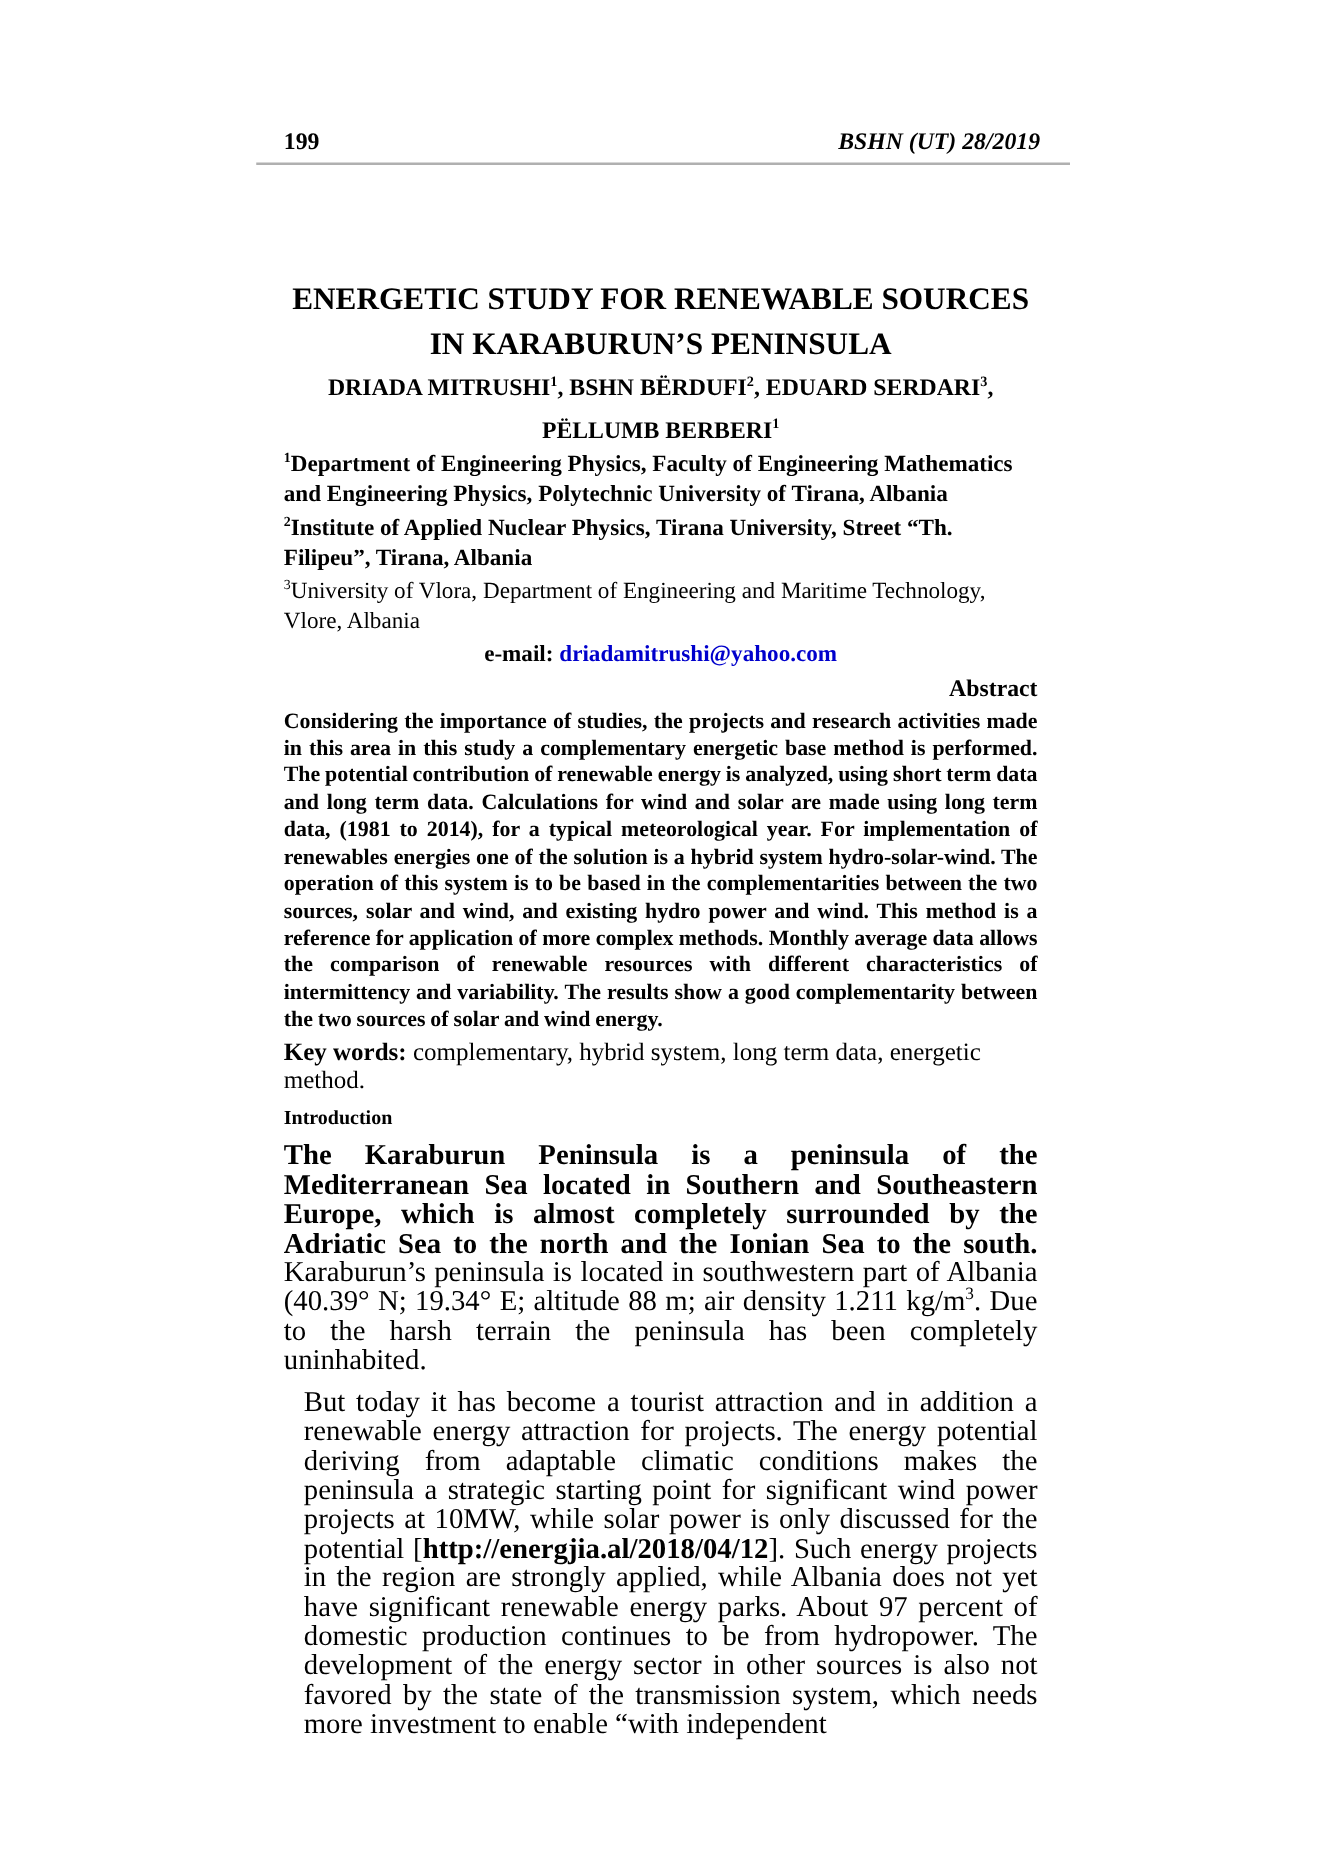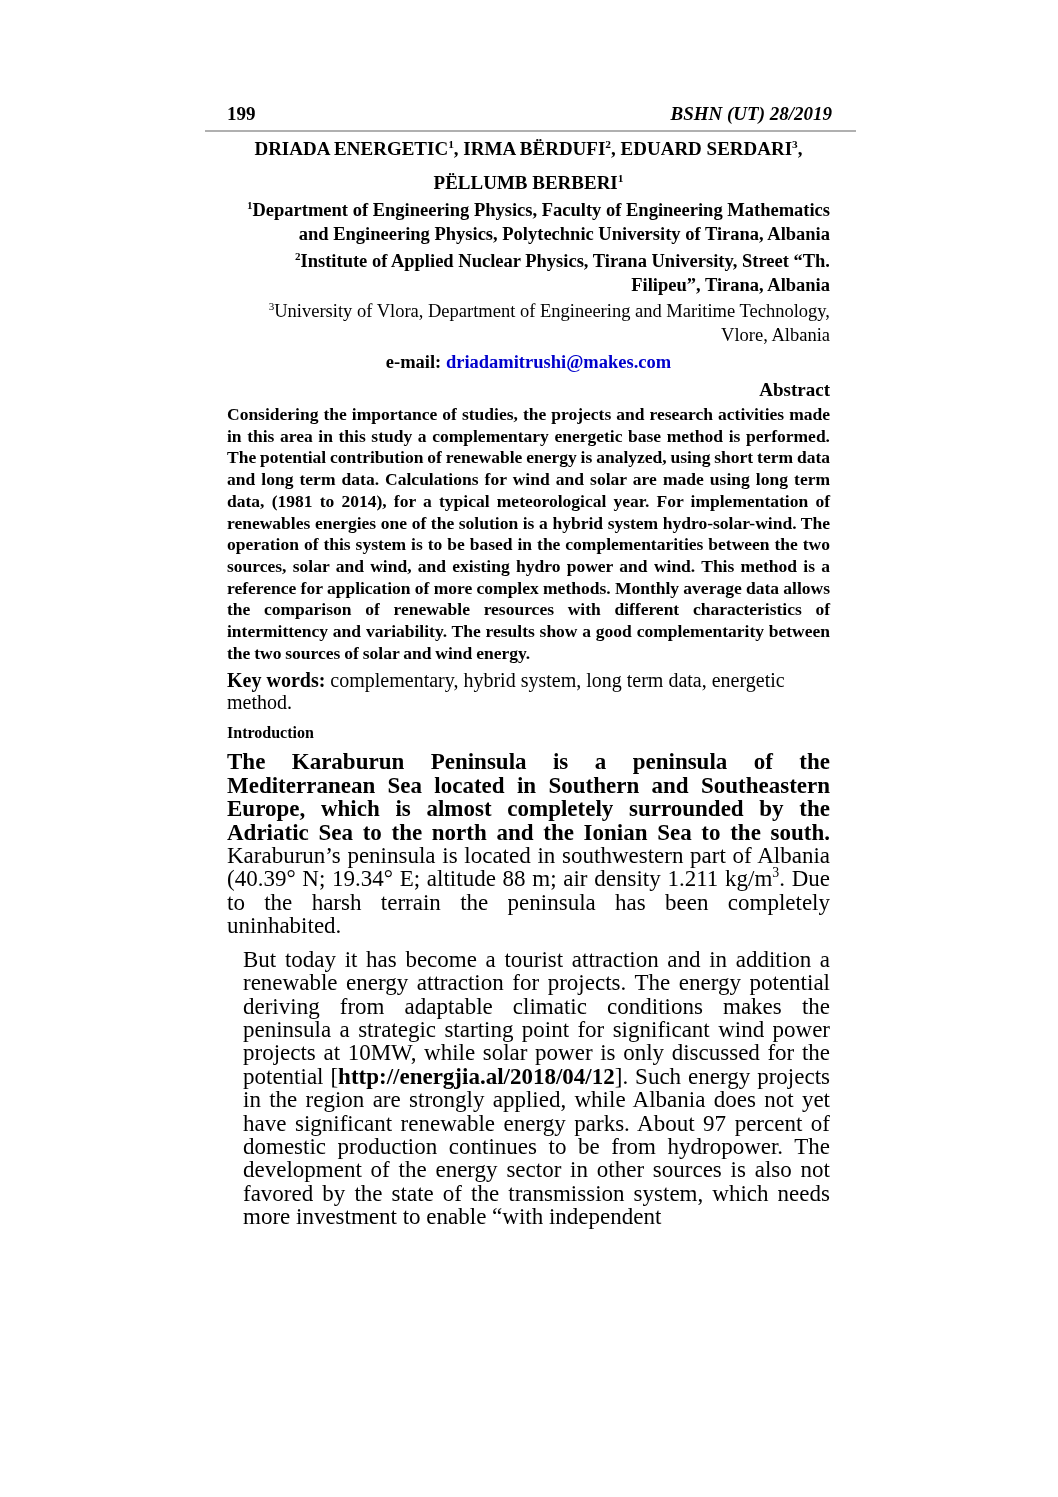--- a/index.html
+++ b/index.html
@@ -19,21 +19,21 @@
   .header .pg { margin-left: 22px; }
   .header .journal { font-style: italic; margin-right: 24px; }
   .content { margin-left: 227px; width: 603px; }
   .title {
     margin-top: 90px; text-align: center;
     font-size: 25px; line-height: 36px; font-weight: bold;
   }
   .authors-line { text-align: center; font-weight: bold; font-size: 19px; line-height: 26px; }
   .authors-1 { margin-top: 4px; }
   .authors-2 { margin-top: 8px; }
-  .aff { text-align: right; font-size: 18.5px; line-height: 24px; }
+  .aff { text-align: left; font-size: 18.5px; line-height: 24px; }
   .aff-1 { margin-top: 2px; }
   .aff-2 { margin-top: 3px; }
   .aff-3 { margin-top: 2px; }
   .aff-bold { font-weight: bold; }
   .email { text-align: center; font-size: 18.5px; line-height: 24px; margin-top: 3px; font-weight: bold; }
   .email-link { text-decoration: none; cursor: pointer; }
   .abstract-heading { margin-top: 4px; font-size: 19px; line-height: 23px; font-weight: bold; text-align: right; }
   .abstract-text {
     margin-top: 3px; font-size: 17.5px; font-weight: bold;
     line-height: 21.7px; text-align: justify; word-spacing: -0.5px;
@@ -50,32 +50,36 @@
 </head>
 <body>
 
 <div class="header" style="border-bottom-color: rgb(176, 176, 176);">
   <span class="pg">199</span>
   <span class="journal">BSHN (UT) 28/2019</span>
 </div>
 
 <div class="content">
 
+  <h1 class="title">
+    <span style="display:block">ENERGETIC STUDY FOR RENEWABLE SOURCES</span>
+    <span style="display:block">IN KARABURUN’S PENINSULA</span>
+  </h1>
 
-  <div class="authors-line authors-1"><span>DRIADA ENERGETIC</span><sup>1</sup><span>, </span><span>IRMA BËRDUFI</span><sup>2</sup><span>, </span><span>EDUARD SERDARI</span><sup>3</sup><span>,</span></div>
+  <div class="authors-line authors-1"><span>DRIADA MITRUSHI</span><sup>1</sup><span>, </span><span>BSHN BËRDUFI</span><sup>2</sup><span>, </span><span>EDUARD SERDARI</span><sup>3</sup><span>,</span></div>
 
   <div class="authors-line authors-2"><span>PËLLUMB BERBERI</span><sup>1</sup></div>
 
   <p class="aff aff-bold aff-1"><sup>1</sup><span>Department of Engineering Physics, Faculty of Engineering Mathematics and Engineering Physics, Polytechnic University of Tirana, Albania</span></p>
 
   <p class="aff aff-bold aff-2"><sup>2</sup><span>Institute of Applied Nuclear Physics, Tirana University, Street “Th. Filipeu”, Tirana, Albania</span></p>
 
   <p class="aff aff-3"><sup>3</sup><span>University of Vlora, Department of Engineering and Maritime Technology, Vlore, Albania</span></p>
 
-  <p class="email"><span>e-mail: </span><a class="email-link" style="color: rgb(0, 0, 204);">driadamitrushi@makes.com</a></p>
+  <p class="email"><span>e-mail: </span><a class="email-link" style="color: rgb(0, 0, 204);">driadamitrushi@yahoo.com</a></p>
 
   <h2 class="abstract-heading">Abstract</h2>
 
   <p class="abstract-text">Considering the importance of studies, the projects and research activities made in this area in this study a complementary energetic base method is performed. The potential contribution of renewable energy is analyzed, using short term data and long term data. Calculations for wind and solar are made using long term data, (1981 to 2014), for a typical meteorological year. For implementation of renewables energies one of the solution is a hybrid system hydro-solar-wind. The operation of this system is to be based in the complementarities between the two sources, solar and wind, and existing hydro power and wind. This method is a reference for application of more complex methods. Monthly average data allows the comparison of renewable resources with different characteristics of intermittency and variability. The results show a good complementarity between the two sources of solar and wind energy.</p>
 
   <p class="keywords"><span class="kw-label">Key words:</span><span> complementary, hybrid system, long term data, energetic method.</span></p>
 
   <h2 class="section-heading">Introduction</h2>
 
   <p class="body-text p1"><b>The Karaburun Peninsula is a peninsula of the Mediterranean Sea located in Southern and Southeastern Europe, which is almost completely surrounded by the Adriatic Sea to the north and the Ionian Sea to the south.</b><span> Karaburun’s peninsula is located in southwestern part of Albania (40.39° N; 19.34° E; altitude 88 m; air density 1.211 kg/m</span><sup>3</sup><span>. Due to the harsh terrain the peninsula has been completely uninhabited.</span></p>

